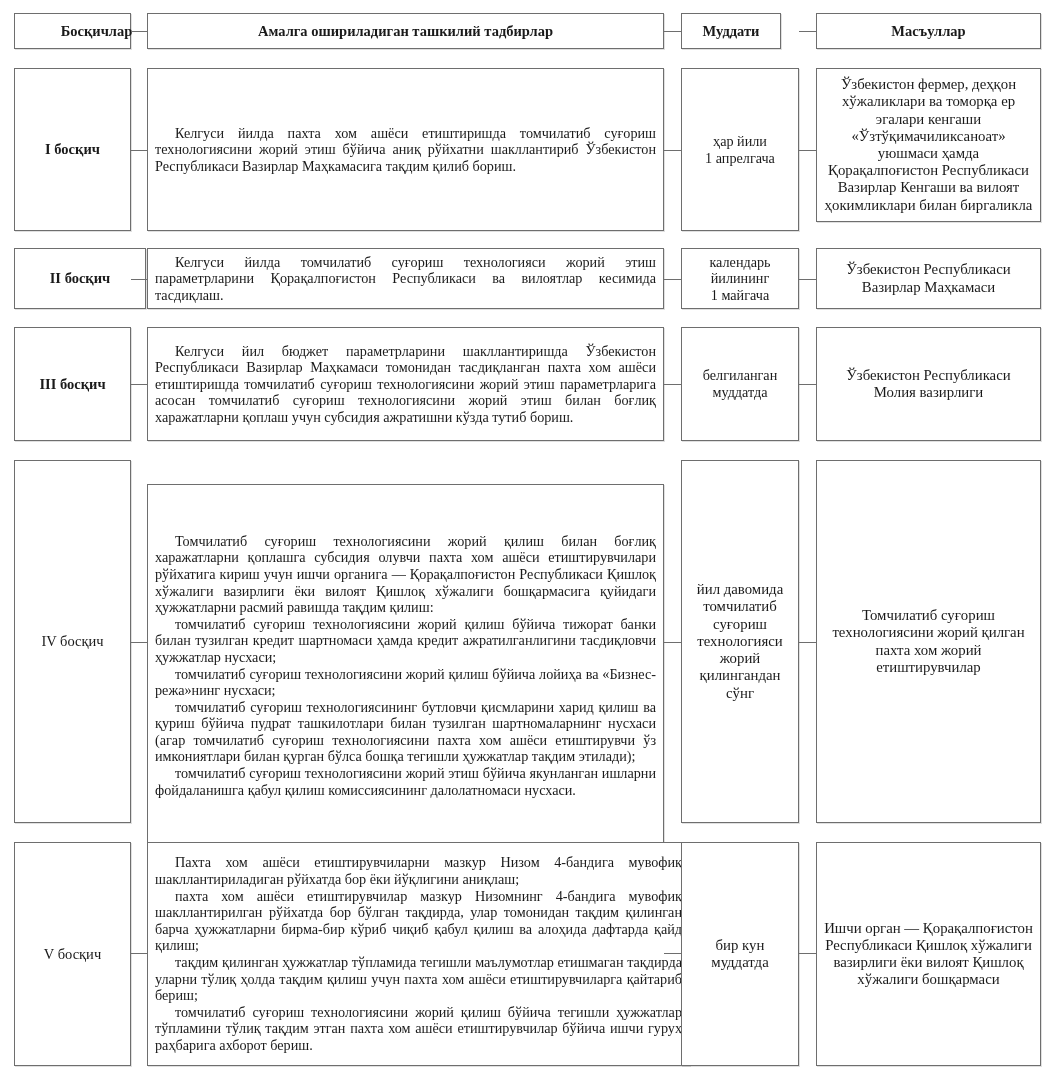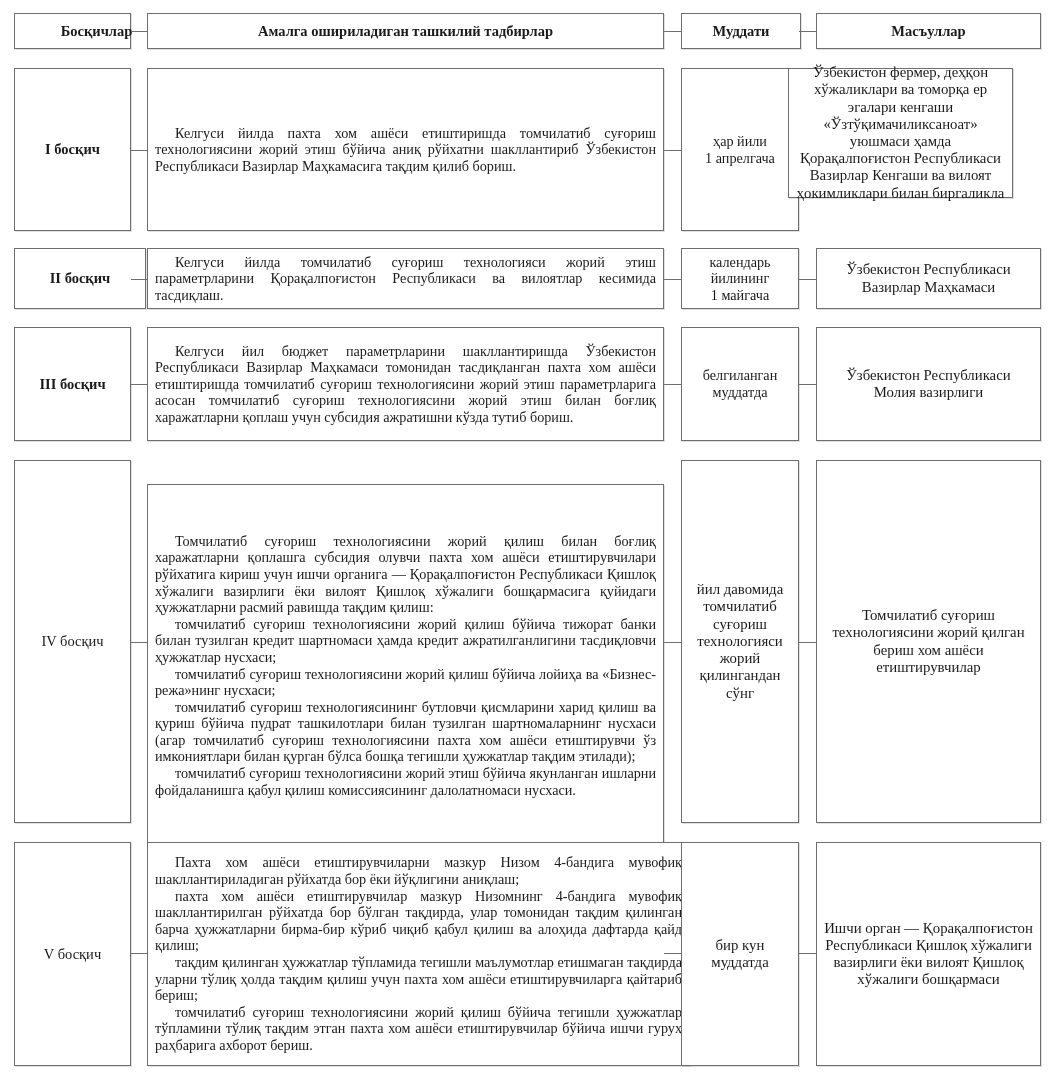--- a/index.html
+++ b/index.html
@@ -21,21 +21,21 @@
 <body>
 
 <div class="box center" style="left:14px;top:13px;width:117px;height:36px;padding-left:48px;">
   <span class="head-label">Босқичлар</span>
 </div>
 <div class="conn" style="left:131px;top:31px;width:16px;"></div>
 <div class="box center" style="left:147px;top:13px;width:517px;height:36px;">
   <span class="head-label">Амалга ошириладиган ташкилий тадбирлар</span>
 </div>
 <div class="conn" style="left:664px;top:31px;width:17px;"></div>
-<div class="box center" style="left:681px;top:13px;width:120px;height:36px;">
+<div class="box center" style="left:681px;top:13px;width:100px;height:36px;">
   <span class="head-label">Муддати</span>
 </div>
 <div class="conn" style="left:799px;top:31px;width:17px;"></div>
 <div class="box center" style="left:816px;top:13px;width:225px;height:36px;">
   <span class="head-label">Масъуллар</span>
 </div>
 
 <div class="box center" style="left:14px;top:68px;width:117px;height:163px;">
   <span class="stage-label">I босқич</span>
 </div>
@@ -44,21 +44,21 @@
   <div class="cell-text">
     <p>Келгуси йилда пахта хом ашёси етиштиришда томчилатиб суғориш технологиясини жорий этиш бўйича аниқ рўйхатни шакллантириб Ўзбекистон Республикаси Вазирлар Маҳкамасига тақдим қилиб бориш.</p>
   </div>
 </div>
 <div class="conn" style="left:664px;top:150px;width:17px;"></div>
 <div class="box center" style="left:681px;top:68px;width:118px;height:163px;">
   <span class="cell-text" style="white-space:pre-line;">ҳар йили
 1 апрелгача</span>
 </div>
 <div class="conn" style="left:799px;top:150px;width:17px;"></div>
-<div class="box center" style="left:788px;top:68px;width:225px;height:130px;padding:0 6px;">
+<div class="box center" style="left:816px;top:68px;width:225px;height:154px;padding:0 6px;">
   <span class="cell-text" style="font-size:14.8px;line-height:17.2px;">Ўзбекистон фермер, деҳқон хўжаликлари ва томорқа ер эгалари кенгаши «Ўзтўқимачиликсаноат» уюшмаси ҳамда Қорақалпоғистон Республикаси Вазирлар Кенгаши ва вилоят ҳокимликлари билан биргаликла</span>
 </div>
 
 <div class="box center" style="left:14px;top:248px;width:132px;height:61px;">
   <span class="stage-label">II босқич</span>
 </div>
 <div class="conn" style="left:131px;top:279px;width:16px;"></div>
 <div class="box act" style="left:147px;top:248px;width:517px;height:61px;">
   <div class="cell-text">
     <p>Келгуси йилда томчилатиб суғориш технологияси жорий этиш параметрларини Қорақалпоғистон Республикаси ва вилоятлар кесимида тасдиқлаш.</p>
@@ -112,21 +112,21 @@
   <span class="cell-text" style="white-space:pre-line;font-size:14.8px;line-height:17.2px;">йил давомида
 томчилатиб
 суғориш
 технологияси
 жорий
 қилингандан
 сўнг</span>
 </div>
 <div class="conn" style="left:799px;top:642px;width:17px;"></div>
 <div class="box center" style="left:816px;top:460px;width:225px;height:363px;padding:0 8px;">
-  <span class="cell-text" style="font-size:14.8px;line-height:17.2px;">Томчилатиб суғориш технологиясини жорий қилган бериш хом ашёси етиштирувчилар</span>
+  <span class="cell-text" style="font-size:14.8px;line-height:17.2px;">Томчилатиб суғориш технологиясини жорий қилган пахта хом жорий етиштирувчилар</span>
 </div>
 
 <div class="box center" style="left:14px;top:842px;width:117px;height:224px;">
   <span class="stage-label" style="font-weight:normal;">V босқич</span>
 </div>
 <div class="conn" style="left:131px;top:953px;width:16px;"></div>
 <div class="box act" style="left:147px;top:842px;width:543px;height:224px;">
   <div class="cell-text">
     <p>Пахта хом ашёси етиштирувчиларни мазкур Низом 4-бандига мувофиқ шакллантириладиган рўйхатда бор ёки йўқлигини аниқлаш;</p>
     <p>пахта хом ашёси етиштирувчилар мазкур Низомнинг 4-бандига мувофиқ шакллантирилган рўйхатда бор бўлган тақдирда, улар томонидан тақдим қилинган барча ҳужжатларни бирма-бир кўриб чиқиб қабул қилиш ва алоҳида дафтарда қайд қилиш;</p>

